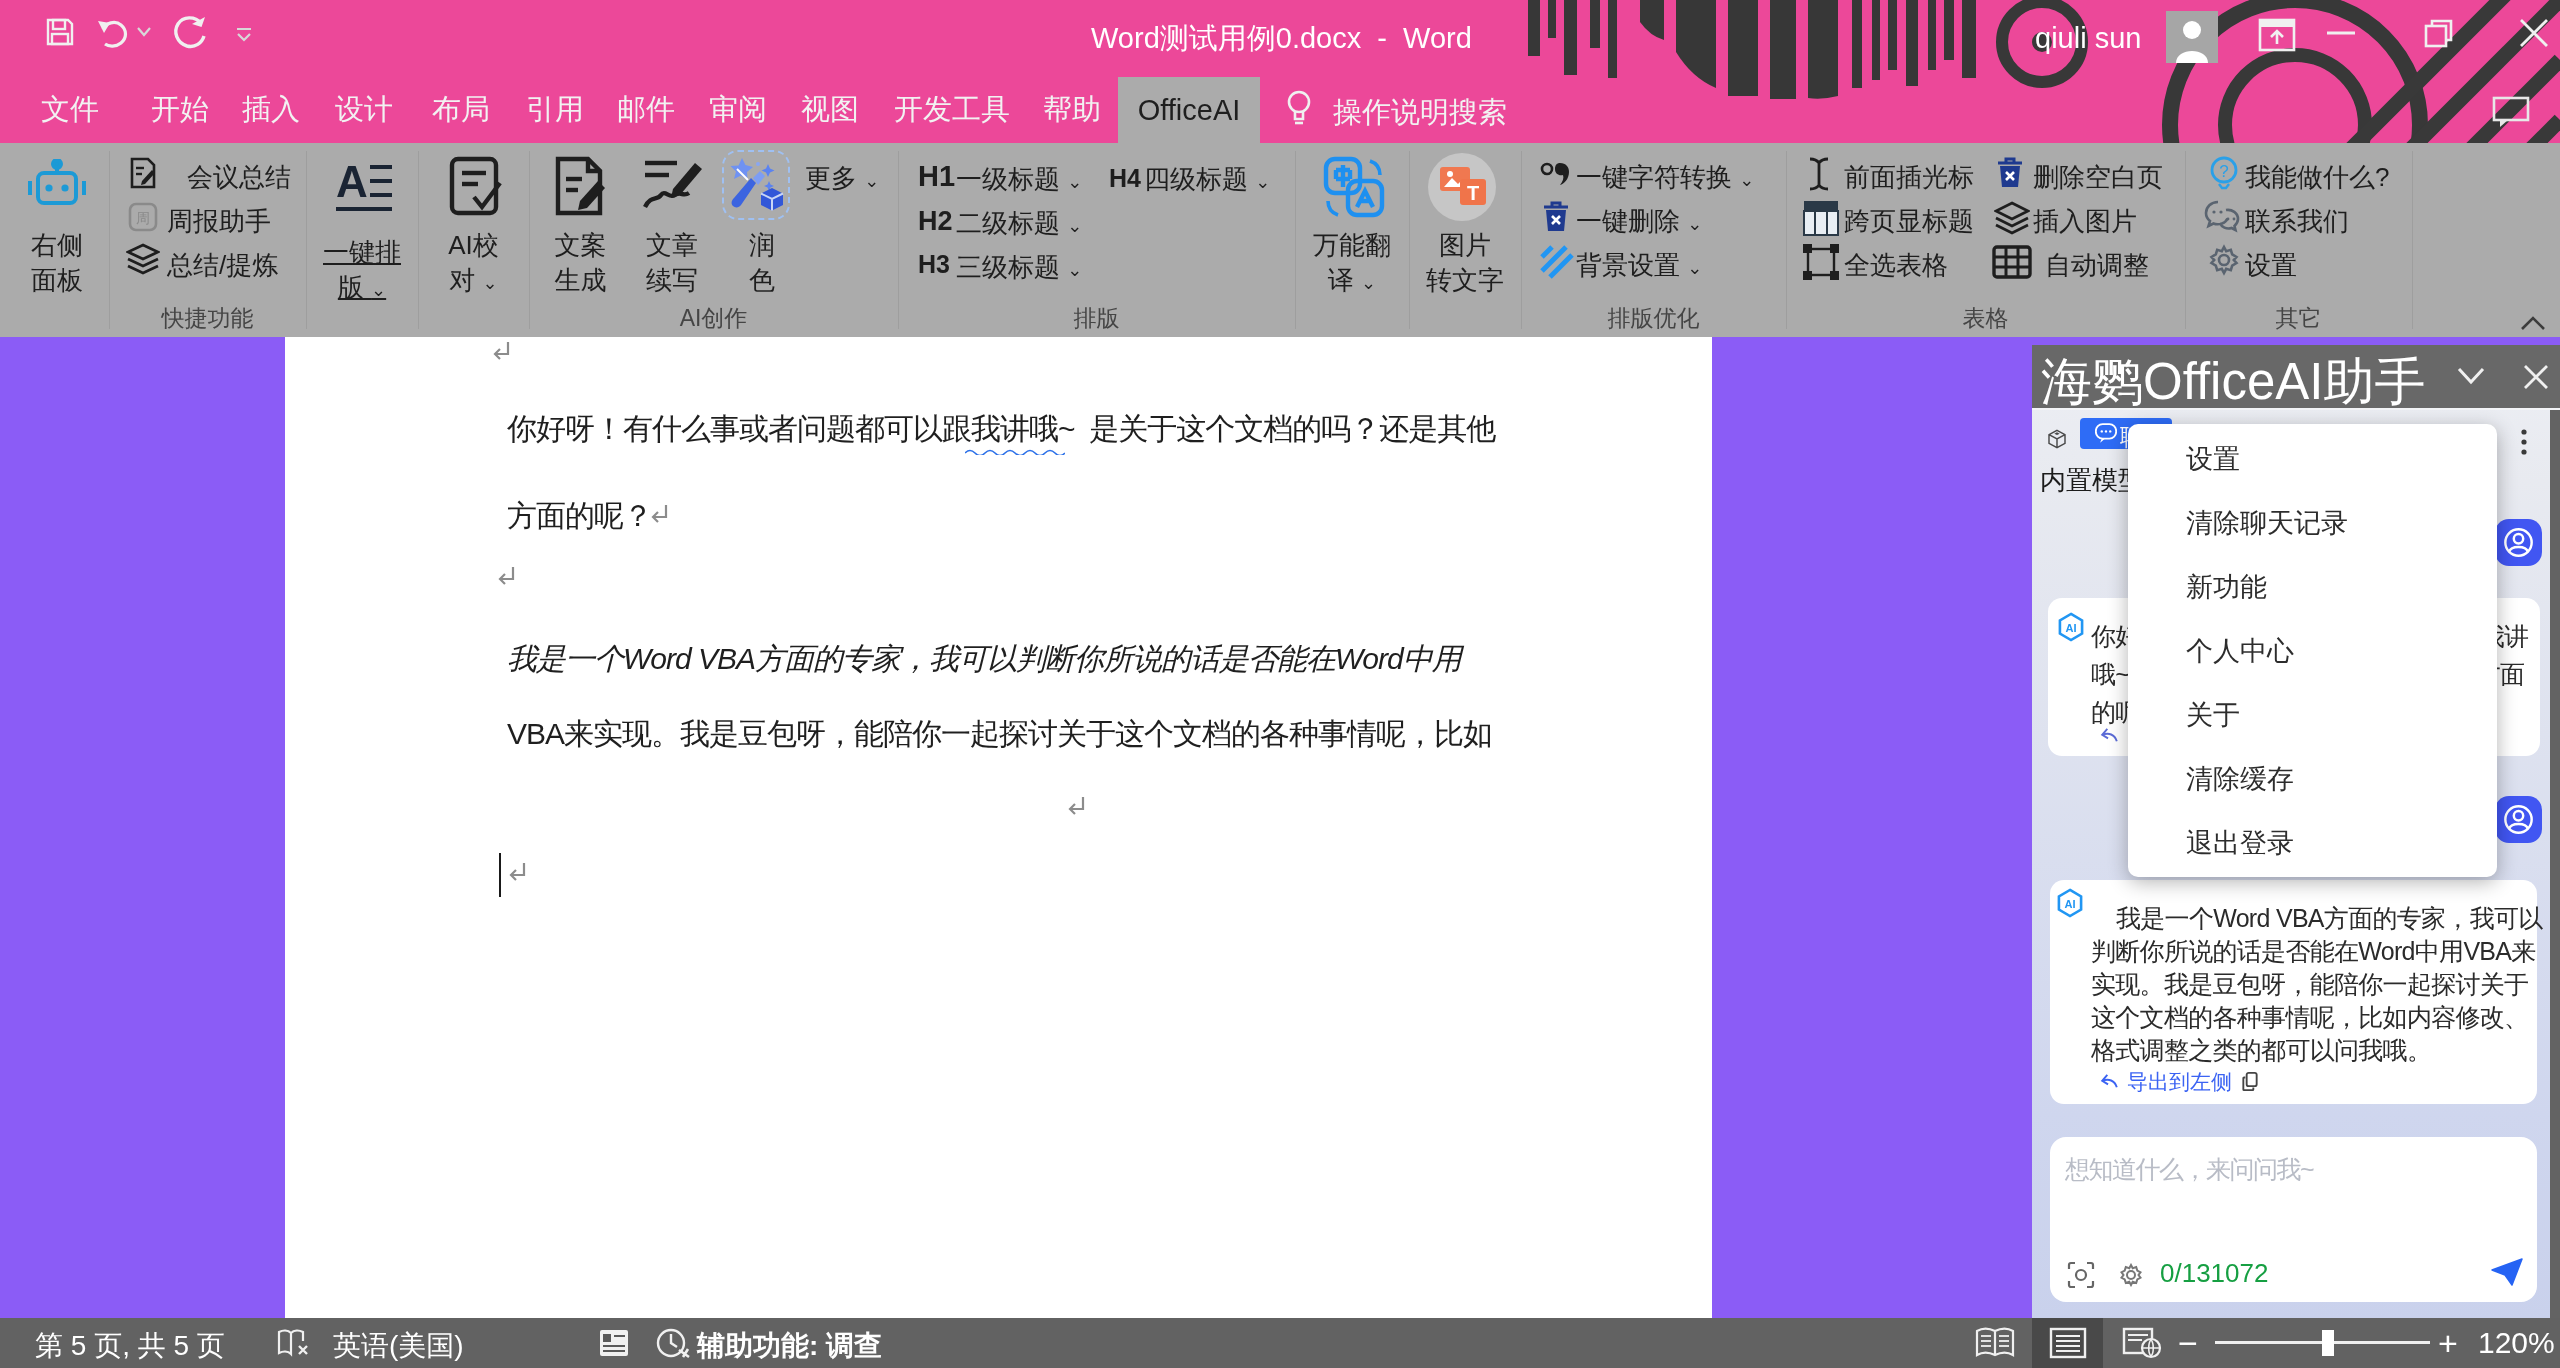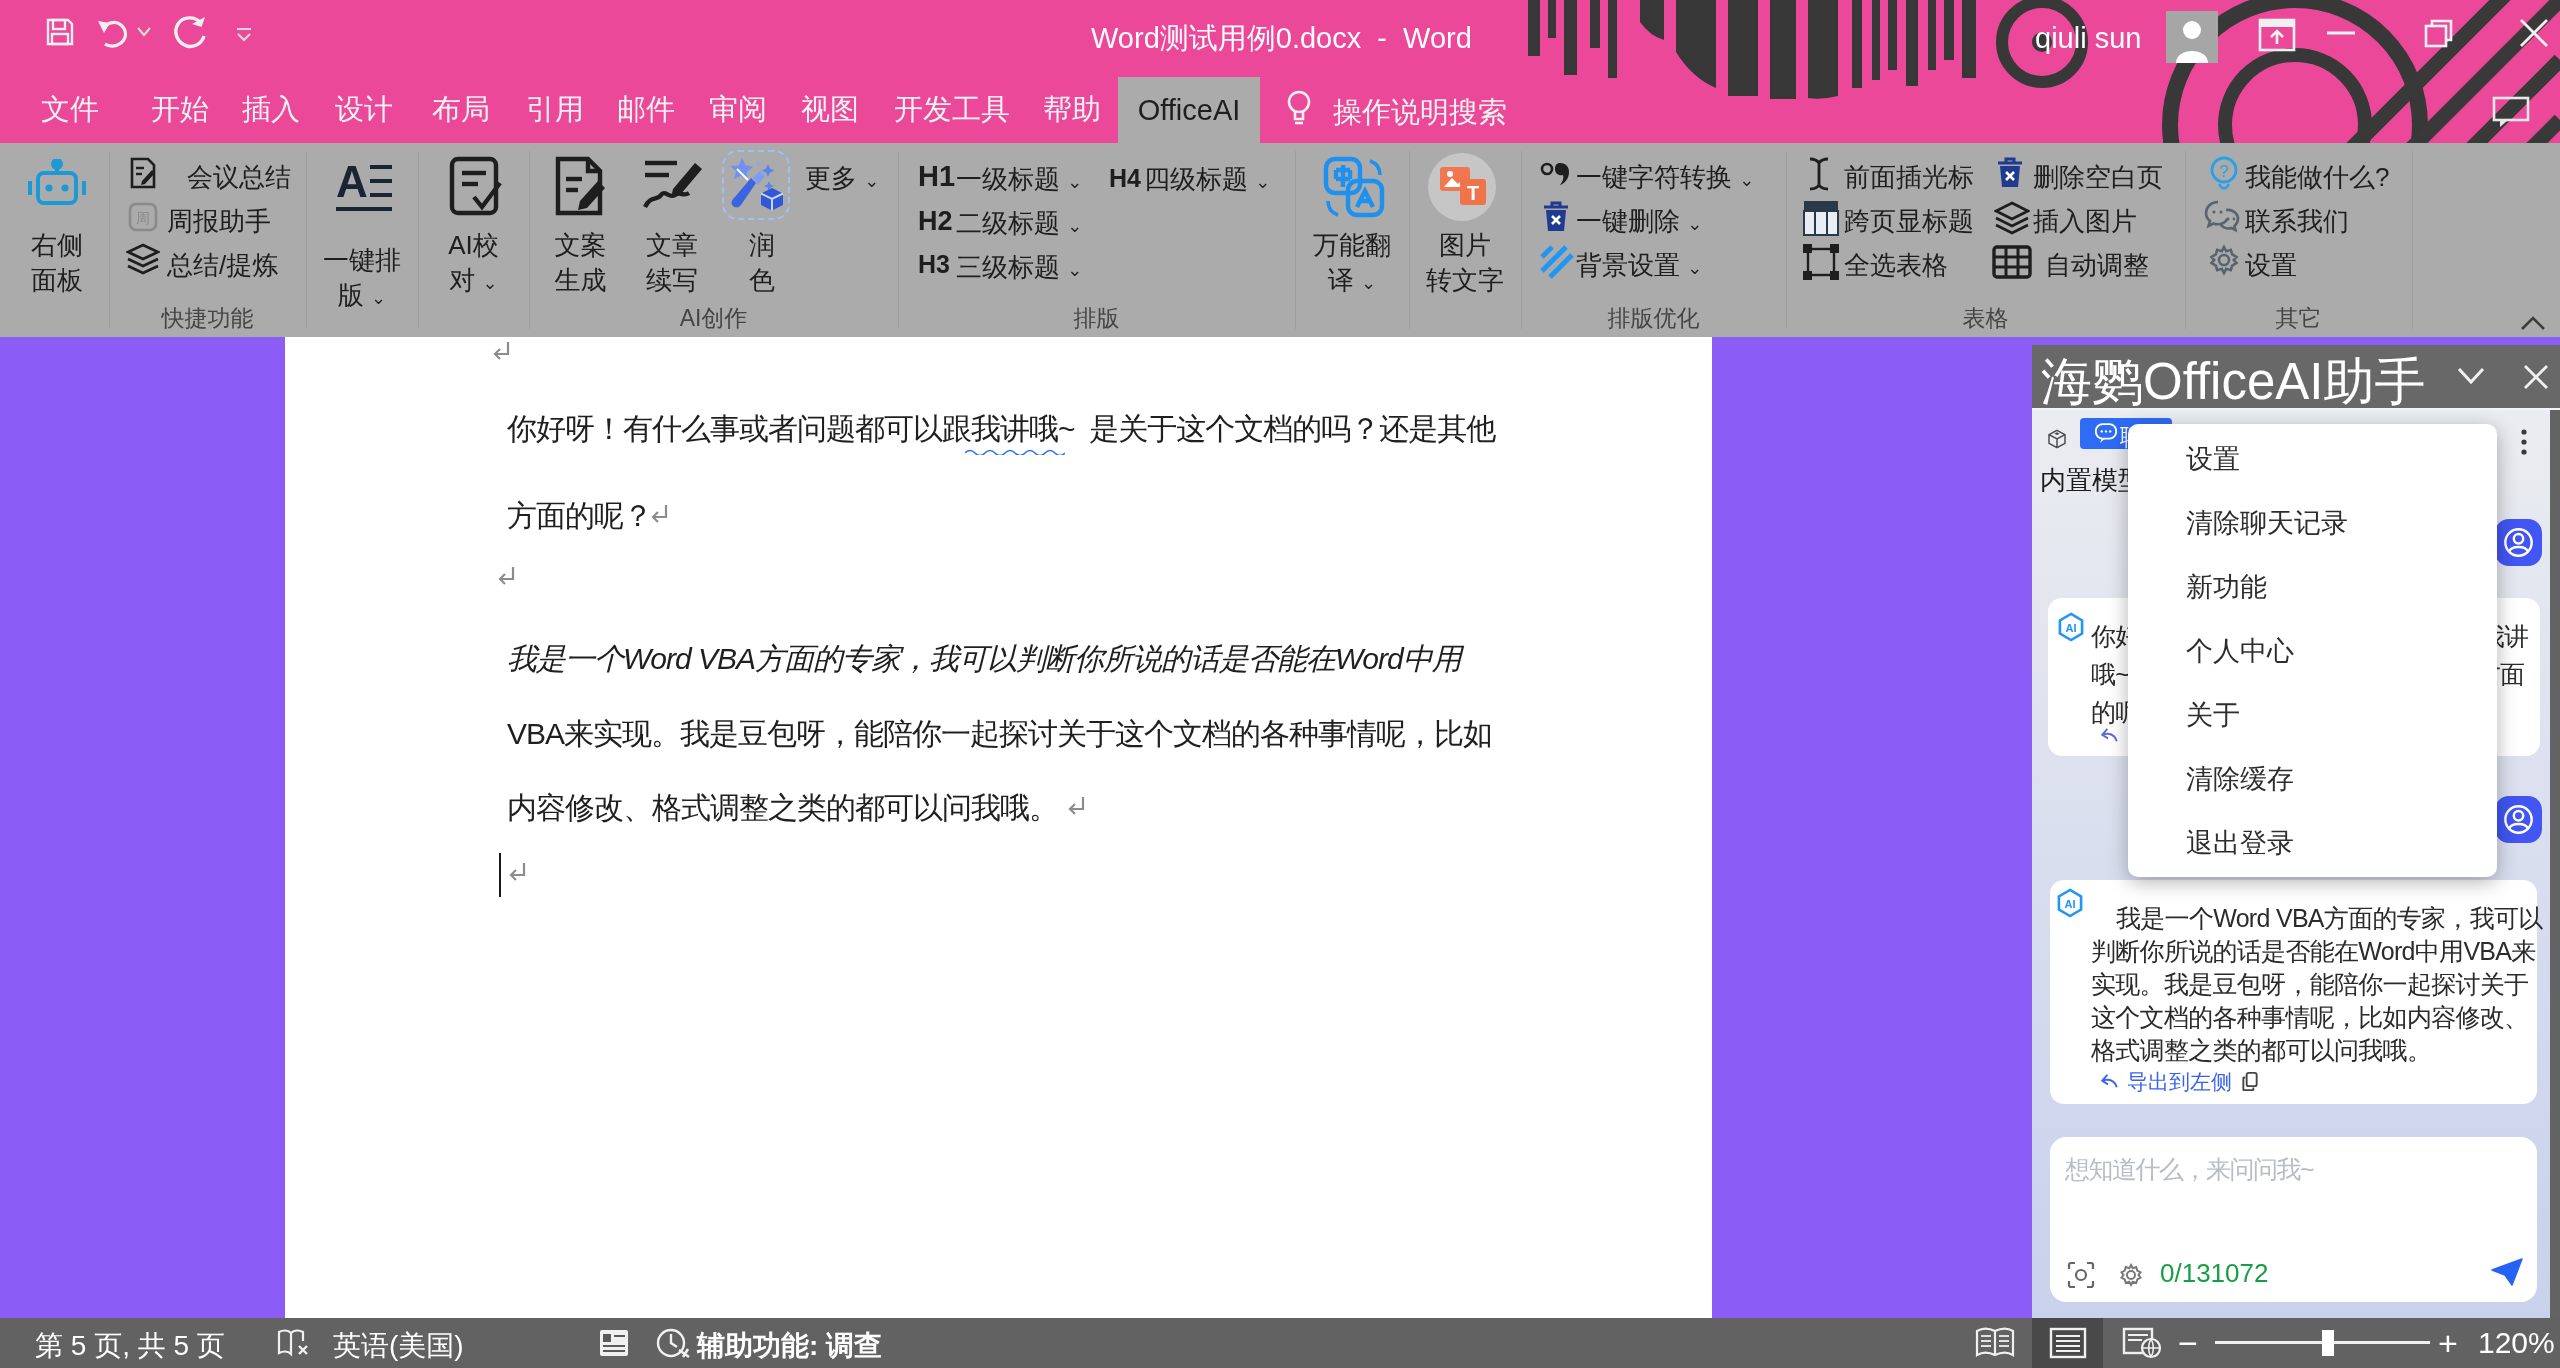--- a/index.html
+++ b/index.html
@@ -180,21 +180,21 @@
 
   <svg class="abs" style="left:334px;top:14px;" width="58" height="60" viewBox="0 0 58 60">
     <text x="2" y="40" font-size="44" fill="#1a2433" font-family="Liberation Sans, sans-serif" font-weight="bold">A</text>
     <g stroke="#1a2433" stroke-width="4">
       <line x1="36" y1="10" x2="58" y2="10"></line>
         <line x1="36" y1="24" x2="58" y2="24"></line>
         <line x1="36" y1="38" x2="58" y2="38"></line>
       <line x1="2" y1="52" x2="58" y2="52"></line>
     </g>
   </svg>
-  <div class="abs btnlabel" style="left:306px;top:100px;width:112px;text-align:center;">一键排<br>版 <span style="font-size:18px;">⌄</span></div>
+  <div class="abs btnlabel" style="left:306px;top:92px;width:112px;text-align:center;text-decoration:underline;">一键排<br>版 <span style="font-size:18px;">⌄</span></div>
 
   <svg class="abs" style="left:448px;top:12px;" width="56" height="62" viewBox="0 0 56 62">
     <g fill="none" stroke="#1e1e1e" stroke-width="4.4">
       <rect x="4" y="4" width="44" height="54" rx="6"></rect>
       <line x1="14" y1="18" x2="38" y2="18"></line>
         <line x1="14" y1="29" x2="30" y2="29"></line>
       <path d="M26 42 L34 52 L52 28"></path>
     </g>
   </svg>
   <div class="abs btnlabel" style="left:418px;top:85px;width:111px;text-align:center;">AI校<br>对 <span style="font-size:18px;">⌄</span></div>
@@ -370,21 +370,20 @@
       </svg>
   <div class="docline" style="left:222px;top:159px;">方面的呢？</div>
   <svg class="abs pilc" style="left:363px;top:166px;" width="24" height="24" viewBox="0 0 24 24">
         <path d="M18 2 V14 H6 M10 9 L5 14 L10 19" fill="none" stroke="#8c8c8c" stroke-width="2.2"></path>
       </svg>
   <svg class="abs pilc" style="left:210px;top:228px;" width="24" height="24" viewBox="0 0 24 24">
         <path d="M18 2 V14 H6 M10 9 L5 14 L10 19" fill="none" stroke="#8c8c8c" stroke-width="2.2"></path>
       </svg>
   <div class="docline" style="left:222px;top:302px;font-style:italic;">我是一个Word VBA方面的专家，我可以判断你所说的话是否能在Word中用</div>
   <div class="docline" style="left:222px;top:377px;">VBA来实现。我是豆包呀，能陪你一起探讨关于这个文档的各种事情呢，比如</div>
-  <div class="docline" style="left:222px;top:451px;">内容修改、格式调整之类的都可以问我哦。</div>
   <svg class="abs pilc" style="left:780px;top:458px;" width="24" height="24" viewBox="0 0 24 24">
         <path d="M18 2 V14 H6 M10 9 L5 14 L10 19" fill="none" stroke="#8c8c8c" stroke-width="2.2"></path>
       </svg>
   <div class="abs" style="left:214px;top:516px;width:2px;height:44px;background:#1a1a1a;"></div>
   <svg class="abs pilc" style="left:221px;top:524px;" width="24" height="24" viewBox="0 0 24 24">
         <path d="M18 2 V14 H6 M10 9 L5 14 L10 19" fill="none" stroke="#8c8c8c" stroke-width="2.2"></path>
       </svg>
 </div>
   </div>
 <div id="panel">

